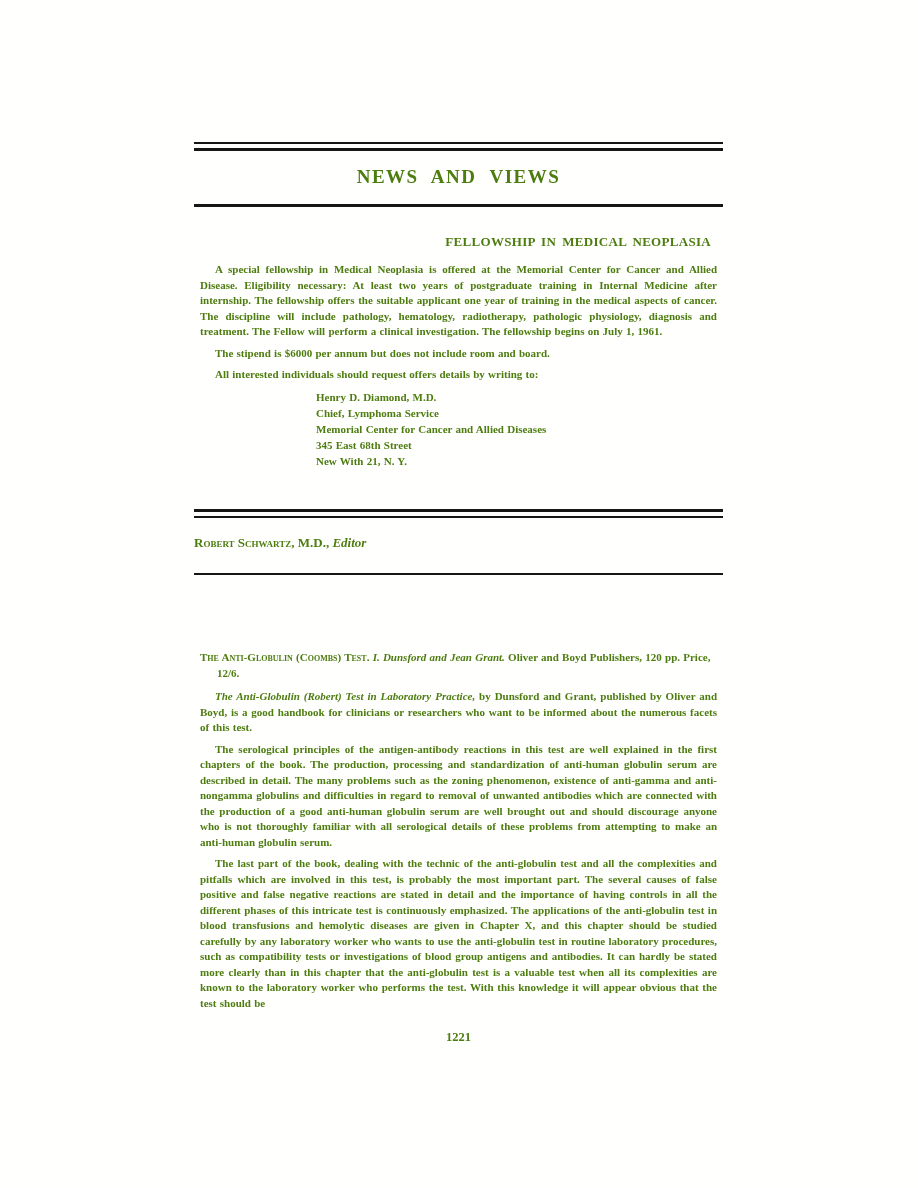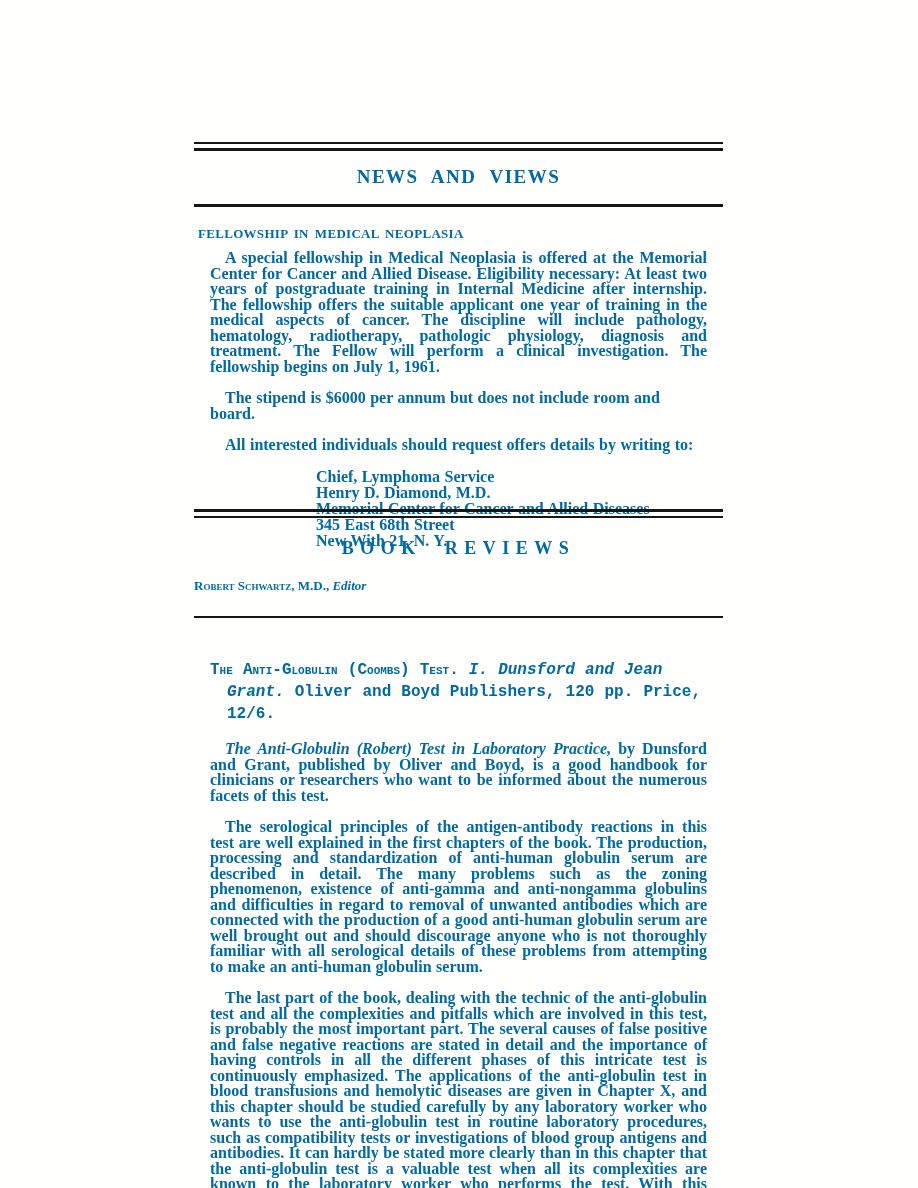--- a/index.html
+++ b/index.html
@@ -6,21 +6,21 @@
     margin: 0;
     padding: 0;
     background: #ffffff;
   }
   .page {
     position: relative;
     width: 918px;
     height: 1188px;
     background: #fffffe;
     font-family: "Liberation Serif", "DejaVu Serif", serif;
-    color: #0369a1;
+    color: #4d7c0f;
     overflow: hidden;
   }
   .col {
     position: absolute;
     left: 194px;
     width: 529px;
   }
   
   .rule-double-a {
     height: 4px;
@@ -49,32 +49,32 @@
     word-spacing: 7px;
   }
   .section-title.wide {
     margin-top: 17px;
     font-size: 18px;
     letter-spacing: 6.5px;
     word-spacing: 12px;
   }
   .masthead .rule-single { margin-top: 14px; }
   .article-heading {
-    margin: 4px;
-    text-align: left;
+    margin: 12px;
+    text-align: right;
     font-size: 13px;
     line-height: 16px;
     font-weight: bold;
     letter-spacing: 0.3px;
     word-spacing: 2.5px;
   }
   
   .body {
-    margin: 16px;
-    font-size: 16px;
+    margin: 6px;
+    font-size: 11px;
     line-height: 15.5px;
     font-weight: 600;
     word-spacing: 0.5px;
   }
   .indent { text-indent: 15px; }
   .just { text-align: justify; }
   .mt8 { margin-top: 8px; }
   .address {
     margin-left: 122px;
   }
@@ -88,22 +88,21 @@
     line-height: 16px;
     font-weight: 600;
   }
   .reviews-header .rule-single { margin-top: 22px; }
   .sc { font-variant: small-caps; }
   .it { font-style: italic; }
   
   .citation {
     padding-left: 17px;
     text-indent: -17px;
-    line-height: 22px;
-    font-family: Liberation Mono, monospace;
+    line-height: 16px;
   }
   .page-number {
     position: absolute;
     left: 194px;
     width: 529px;
     top: 1030px;
     text-align: center;
     font-size: 12.5px;
     font-weight: 600;
   }
@@ -122,36 +121,36 @@
     <h1 class="section-title">NEWS AND VIEWS</h1>
     <div class="rule-single"></div>
   </div>
 
   <div class="col fellowship">
     <h2 class="article-heading">FELLOWSHIP IN MEDICAL NEOPLASIA</h2>
     <p class="body indent just mt8">A special fellowship in Medical Neoplasia is offered at the Memorial Center for Cancer and Allied Disease. Eligibility necessary: At least two years of postgraduate training in Internal Medicine after internship. The fellowship offers the suitable applicant one year of training in the medical aspects of cancer. The discipline will include pathology, hematology, radiotherapy, pathologic physiology, diagnosis and treatment. The Fellow will perform a clinical investigation. The fellowship begins on July 1, 1961.</p>
     <p class="body indent">The stipend is $6000 per annum but does not include room and board.</p>
     <p class="body indent">All interested individuals should request offers details by writing to:</p>
     <div class="address body">
+      <div class="addr-line">Henry D. Diamond, M.D.</div>
       <div class="addr-line">Chief, Lymphoma Service</div>
-      <div class="addr-line">Henry D. Diamond, M.D.</div>
       <div class="addr-line">Memorial Center for Cancer and Allied Diseases</div>
       <div class="addr-line">345 East 68th Street</div>
       <div class="addr-line">New With 21, N. Y.</div>
     </div>
   </div>
 
   <div class="col reviews-header">
     <div class="rule-double-b"></div>
-    <h1 class="section-title wide">BOOK REVIEWS</h1>
     <div class="editor-line"><span class="sc">Robert Schwartz, M.D., </span><span class="it">Editor</span></div>
     <div class="rule-single thin"></div>
   </div>
 
   <div class="col review">
     <p class="body citation"><span class="sc">The Anti-Globulin (Coombs) Test. </span><span class="it">I. Dunsford and Jean Grant. </span><span>Oliver and Boyd Publishers, 120 pp. Price, 12/6.</span></p>
     <p class="body indent just mt8"><span class="it">The Anti-Globulin (Robert) Test in Laboratory Practice, </span><span>by Dunsford and Grant, published by Oliver and Boyd, is a good handbook for clinicians or researchers who want to be informed about the numerous facets of this test.</span></p>
     <p class="body indent just">The serological principles of the antigen-antibody reactions in this test are well explained in the first chapters of the book. The production, processing and standardization of anti-human globulin serum are described in detail. The many problems such as the zoning phenomenon, existence of anti-gamma and anti-nongamma globulins and difficulties in regard to removal of unwanted antibodies which are connected with the production of a good anti-human globulin serum are well brought out and should discourage anyone who is not thoroughly familiar with all serological details of these problems from attempting to make an anti-human globulin serum.</p>
     <p class="body indent just">The last part of the book, dealing with the technic of the anti-globulin test and all the complexities and pitfalls which are involved in this test, is probably the most important part. The several causes of false positive and false negative reactions are stated in detail and the importance of having controls in all the different phases of this intricate test is continuously emphasized. The applications of the anti-globulin test in blood transfusions and hemolytic diseases are given in Chapter X, and this chapter should be studied carefully by any laboratory worker who wants to use the anti-globulin test in routine laboratory procedures, such as compatibility tests or investigations of blood group antigens and antibodies. It can hardly be stated more clearly than in this chapter that the anti-globulin test is a valuable test when all its complexities are known to the laboratory worker who performs the test. With this knowledge it will appear obvious that the test should be</p>
   </div>
 
+  <div class="page-number">1221</div>
 
 </div>
 
 </body></html>

